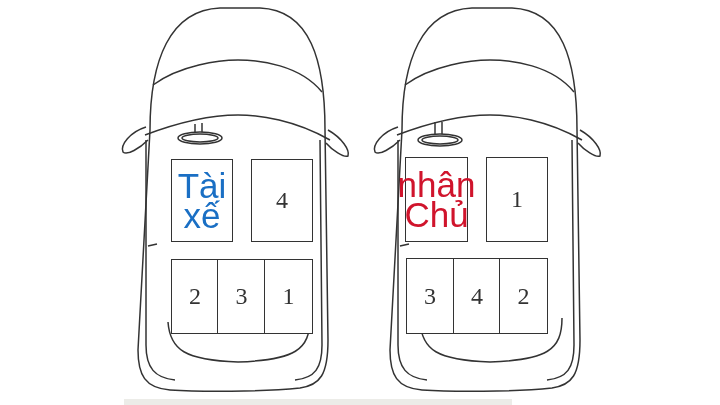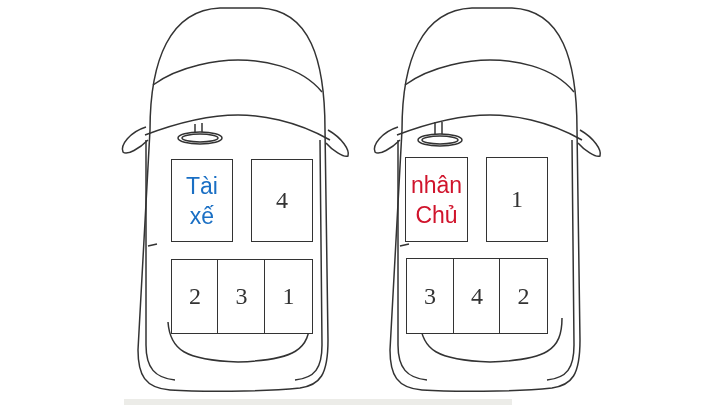--- a/index.html
+++ b/index.html
@@ -1,21 +1,21 @@
 <!DOCTYPE html>
 <html><head>
 <meta charset="utf-8">
 <style>
   html, body { margin: 0; padding: 0; }
   body { width: 720px; height: 405px; background: #ffffff; position: relative; overflow: hidden; font-family: "Liberation Sans", sans-serif; }
   .footer-band { position: absolute; left: 124px; top: 399px; width: 388px; height: 6px; background: #ecece8; }
   svg.car { position: absolute; top: 0; }
   .seat { position: absolute; border: 1.5px solid #333; box-sizing: border-box; background: #fff; display: flex; align-items: center; justify-content: center; }
   .seat .num { font-family: "Liberation Serif", serif; font-size: 24px; color: #333; }
-  .seat .label { font-family: "Liberation Sans", sans-serif; font-size: 23px; line-height: 30px; text-align: center; }
+  .seat .label { font-family: "Liberation Sans", sans-serif; font-size: 35px; line-height: 30px; text-align: center; }
 </style>
 </head>
 <body>
 
 <svg class="car" style="left:110px;" width="250" height="405" viewBox="0 0 250 405">
   <g fill="none" stroke="#333" stroke-width="1.5">
 
     <path d="M40 130 C 40 60, 60 10, 110 8 L 150 8 C 200 10, 215 60, 215 130 L 218 340 C 218 375, 210 385, 190 388 C 150 392, 90 392, 60 390 C 35 388, 28 375, 28 350 Z"></path>
 
     <path d="M36 140 L 36 345 C 36 368, 45 378, 65 380"></path>

